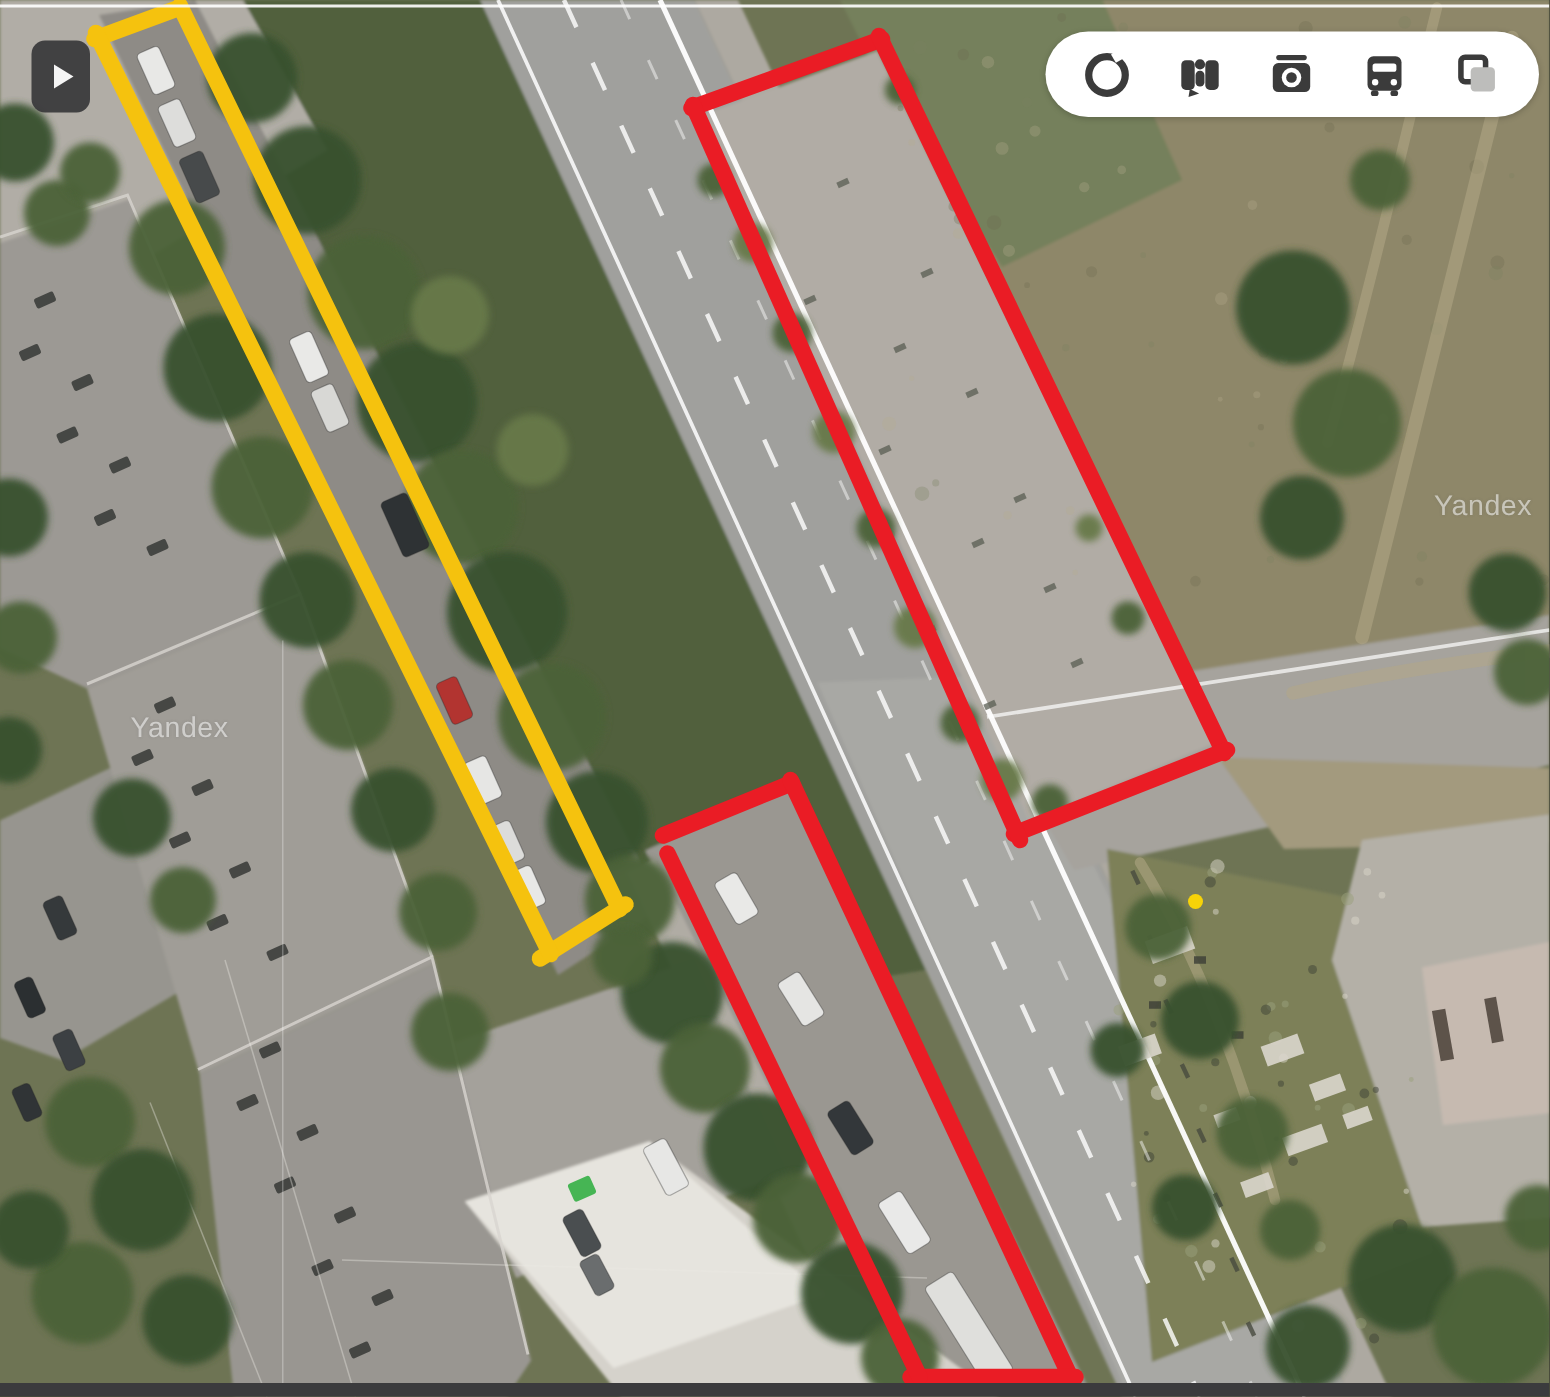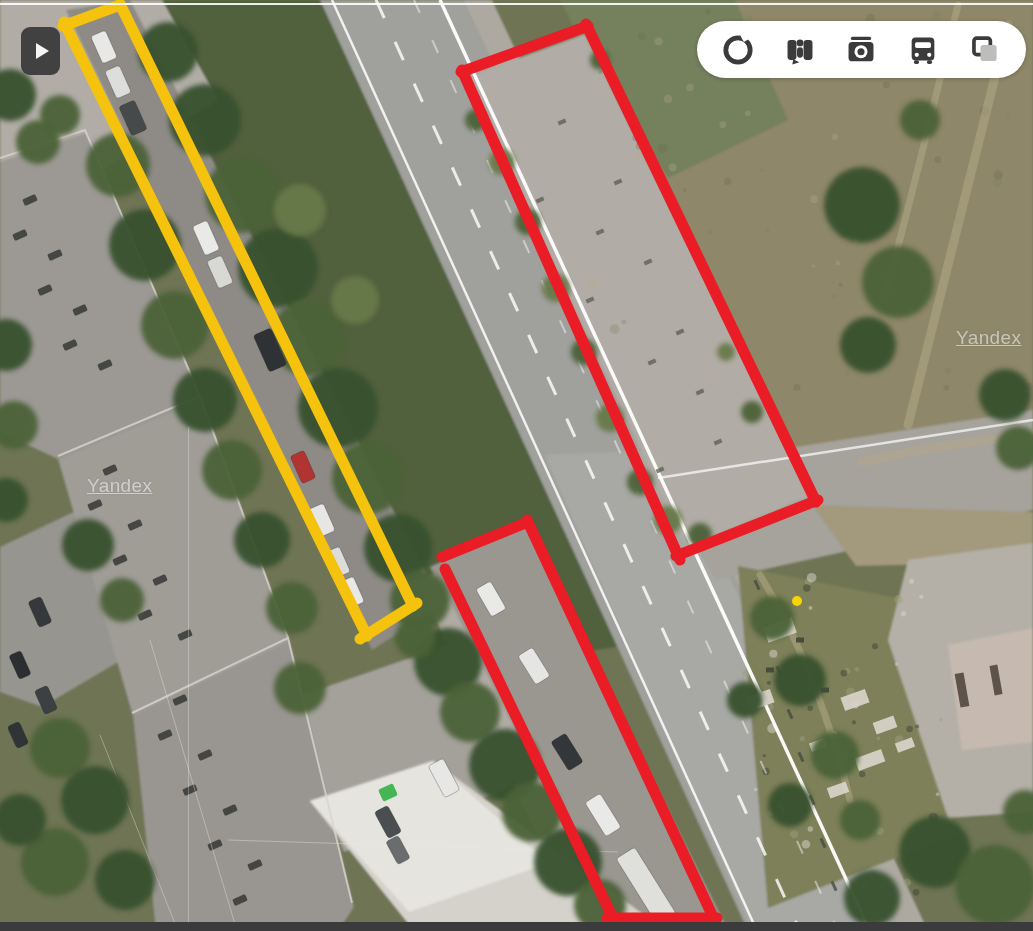--- a/index.html
+++ b/index.html
@@ -3,21 +3,21 @@
 <meta charset="utf-8">
 <style>
   html,body{margin:0;padding:0;background:#222;}
   .stage{position:relative;width:1033px;height:931px;overflow:hidden;background:#76795a;
          font-family:"Liberation Sans",sans-serif;}
   svg#scene{position:absolute;left:0;top:0;}
   .topline{position:absolute;left:0;top:3px;width:100%;height:2px;background:rgba(255,255,255,.9);}
   .bottombar{position:absolute;left:0;bottom:0;width:100%;height:9px;background:#3b3b3d;}
   .seam{position:absolute;left:188px;top:427px;width:1px;height:495px;background:rgba(255,255,255,.28);}
   .wm{position:absolute;color:rgba(255,255,255,.55);font-size:19px;letter-spacing:.4px;
-      text-shadow:0 0 2px rgba(90,90,90,.25);user-select:none;text-decoration:underline;}
+      text-shadow:0 0 2px rgba(90,90,90,.25);user-select:none;}
   .play{position:absolute;left:21px;top:27px;width:39px;height:48px;border:none;border-radius:9px;
         background:rgba(55,55,58,.92);display:flex;align-items:center;justify-content:center;cursor:pointer;}
   .play svg{display:block;margin-left:3px;}
   .toolbar{position:absolute;left:697px;top:21px;width:329px;height:57px;background:#fff;border-radius:29px;
            box-shadow:0 1px 4px rgba(0,0,0,.22);display:flex;align-items:center;justify-content:space-around;
            padding:0 10px;box-sizing:border-box;}
   .tbicon{width:36px;height:36px;display:flex;align-items:center;justify-content:center;cursor:pointer;}
   .tbicon svg{display:block;}
 </style>
 </head>

